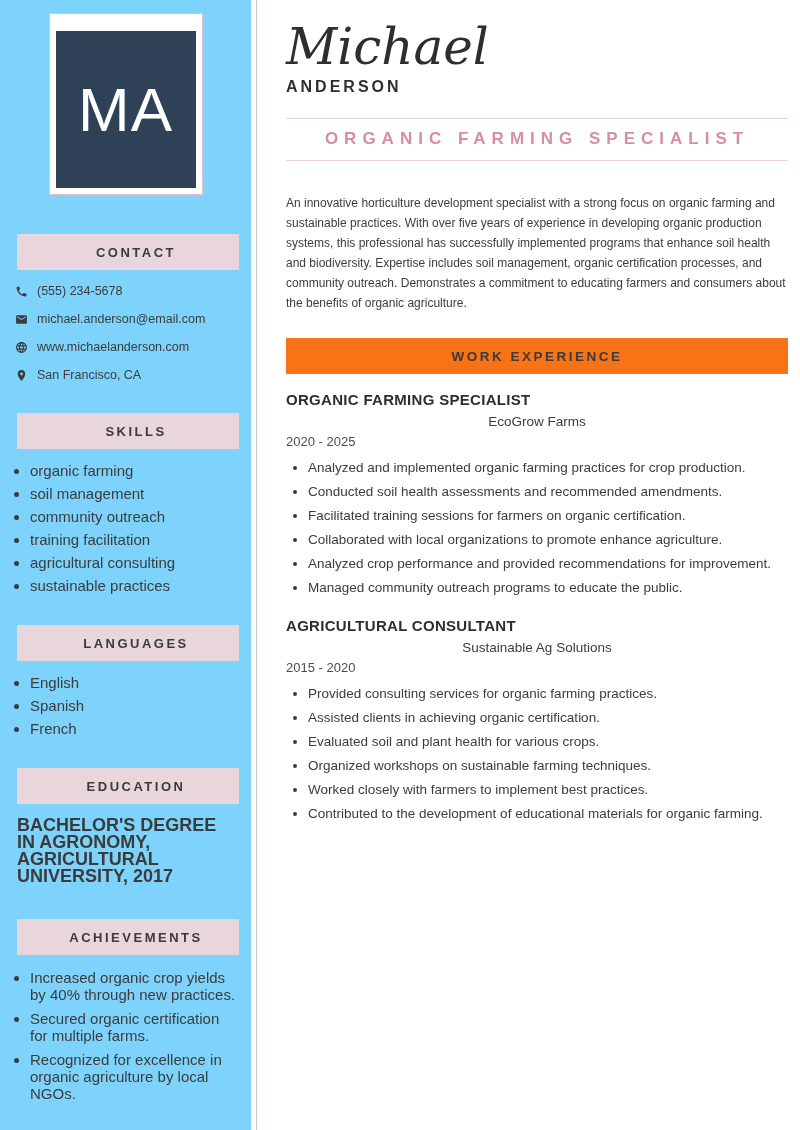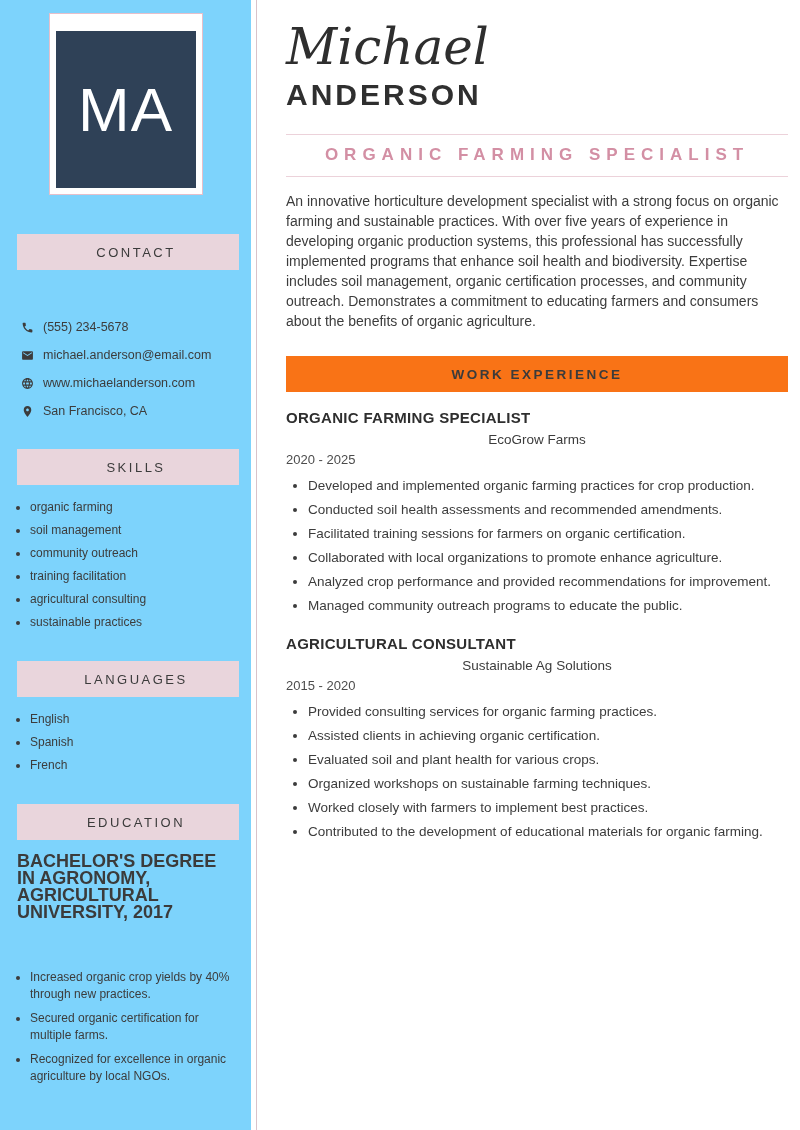--- a/index.html
+++ b/index.html
@@ -53,48 +53,47 @@
   .side-section.contact { margin-top: 39px; }
   .side-section.achievements { margin-top: 34px; }
   .side-header {
     margin: 0 12px 0 17px;
     height: 36px;
     background: #e9d5dc;
     display: flex;
     align-items: center;
     justify-content: center;
     font-size: 13px;
-    font-weight: normal;
+    font-weight: bold;
     letter-spacing: 2.5px;
     color: #3b3b3b;
     padding-left: 16px;
   }
   .contact-list {
     list-style: none;
-    padding: 14px 12px 0 21px;
-    margin-top: 36px;
+    padding: 14px 12px 0 15px;
   }
   .contact-item {
     display: flex;
     align-items: flex-start;
     gap: 9px;
     margin-bottom: 14px;
     font-size: 12.5px;
     line-height: 14px;
     color: #3c3c3c;
   }
   .cicon { width: 13px; height: 13px; flex: 0 0 13px; display: inline-flex; margin-top: 0.5px; }
   .cicon svg { width: 13px; height: 13px; fill: #3c3c3c; }
   .side-list {
     list-style: disc;
     padding: 14px 12px 0 30px;
     color: #3c3c3c;
   }
   .side-list li {
-    font-size: 12px;
+    font-size: 15px;
     line-height: 16px;
     margin-bottom: 7px;
   }
   .edu-text {
     padding: 13px 29px 0 17px;
     font-size: 18px;
     font-weight: bold;
     line-height: 17px;
     color: #3b3b3b;
   }
@@ -107,43 +106,43 @@
   }
   .name-first {
     font-family: "DejaVu Serif", serif;
     font-style: italic;
     font-weight: 400;
     font-size: 50px;
     line-height: 58px;
     color: #2e2e2e;
   }
   .name-last {
-    font-size: 30px;
+    font-size: 16px;
     font-weight: bold;
     letter-spacing: 3px;
     color: #2f2f2f;
     margin-top: 2px;
   }
   .rule {
     border: none;
     border-top: 1px solid #ecd2da;
     margin: 0;
   }
   .rule.top { margin-top: 22px; }
   .profession-title {
     text-align: center;
     color: #d38fa4;
     font-weight: bold;
     font-size: 17px;
     letter-spacing: 6px;
     padding: 10px 0 11px 0;
   }
   .summary {
-    margin-top: 14px;
-    font-size: 14px;
+    margin-top: 32px;
+    font-size: 12px;
     line-height: 20px;
     color: #3c3c3c;
   }
   .work-band {
     margin-top: 25px;
     height: 36px;
     background: #f97316;
     display: flex;
     align-items: center;
     justify-content: center;
@@ -243,20 +242,21 @@
         <li>French</li>
       </ul>
     </section>
 
     <section class="side-section">
       <div class="side-header">EDUCATION</div>
       <p class="edu-text">BACHELOR'S DEGREE IN AGRONOMY, AGRICULTURAL UNIVERSITY, 2017</p>
     </section>
 
     <section class="side-section achievements">
+      <div class="side-header">ACHIEVEMENTS</div>
       <ul class="side-list ach-list">
         <li>Increased organic crop yields by 40% through new practices.</li>
         <li>Secured organic certification for multiple farms.</li>
         <li>Recognized for excellence in organic agriculture by local NGOs.</li>
       </ul>
     </section>
 
   </aside>
 
   <div class="side-divider"></div>
@@ -272,21 +272,21 @@
 
     <p class="summary">An innovative horticulture development specialist with a strong focus on organic farming and sustainable practices. With over five years of experience in developing organic production systems, this professional has successfully implemented programs that enhance soil health and biodiversity. Expertise includes soil management, organic certification processes, and community outreach. Demonstrates a commitment to educating farmers and consumers about the benefits of organic agriculture.</p>
 
     <div class="work-band">WORK EXPERIENCE</div>
 
     <section class="job">
       <h3 class="job-title">ORGANIC FARMING SPECIALIST</h3>
       <div class="job-company">EcoGrow Farms</div>
       <div class="job-dates">2020 - 2025</div>
       <ul class="job-bullets">
-        <li>Developed and implemented organic farming practices for crop production.</li>
+        <li>Analyzed and implemented organic farming practices for crop production.</li>
         <li>Conducted soil health assessments and recommended amendments.</li>
         <li>Facilitated training sessions for farmers on organic certification.</li>
         <li>Collaborated with local organizations to promote enhance agriculture.</li>
         <li>Analyzed crop performance and provided recommendations for improvement.</li>
         <li>Managed community outreach programs to educate the public.</li>
       </ul>
     </section>
 
     <section class="job">
       <h3 class="job-title">AGRICULTURAL CONSULTANT</h3>

